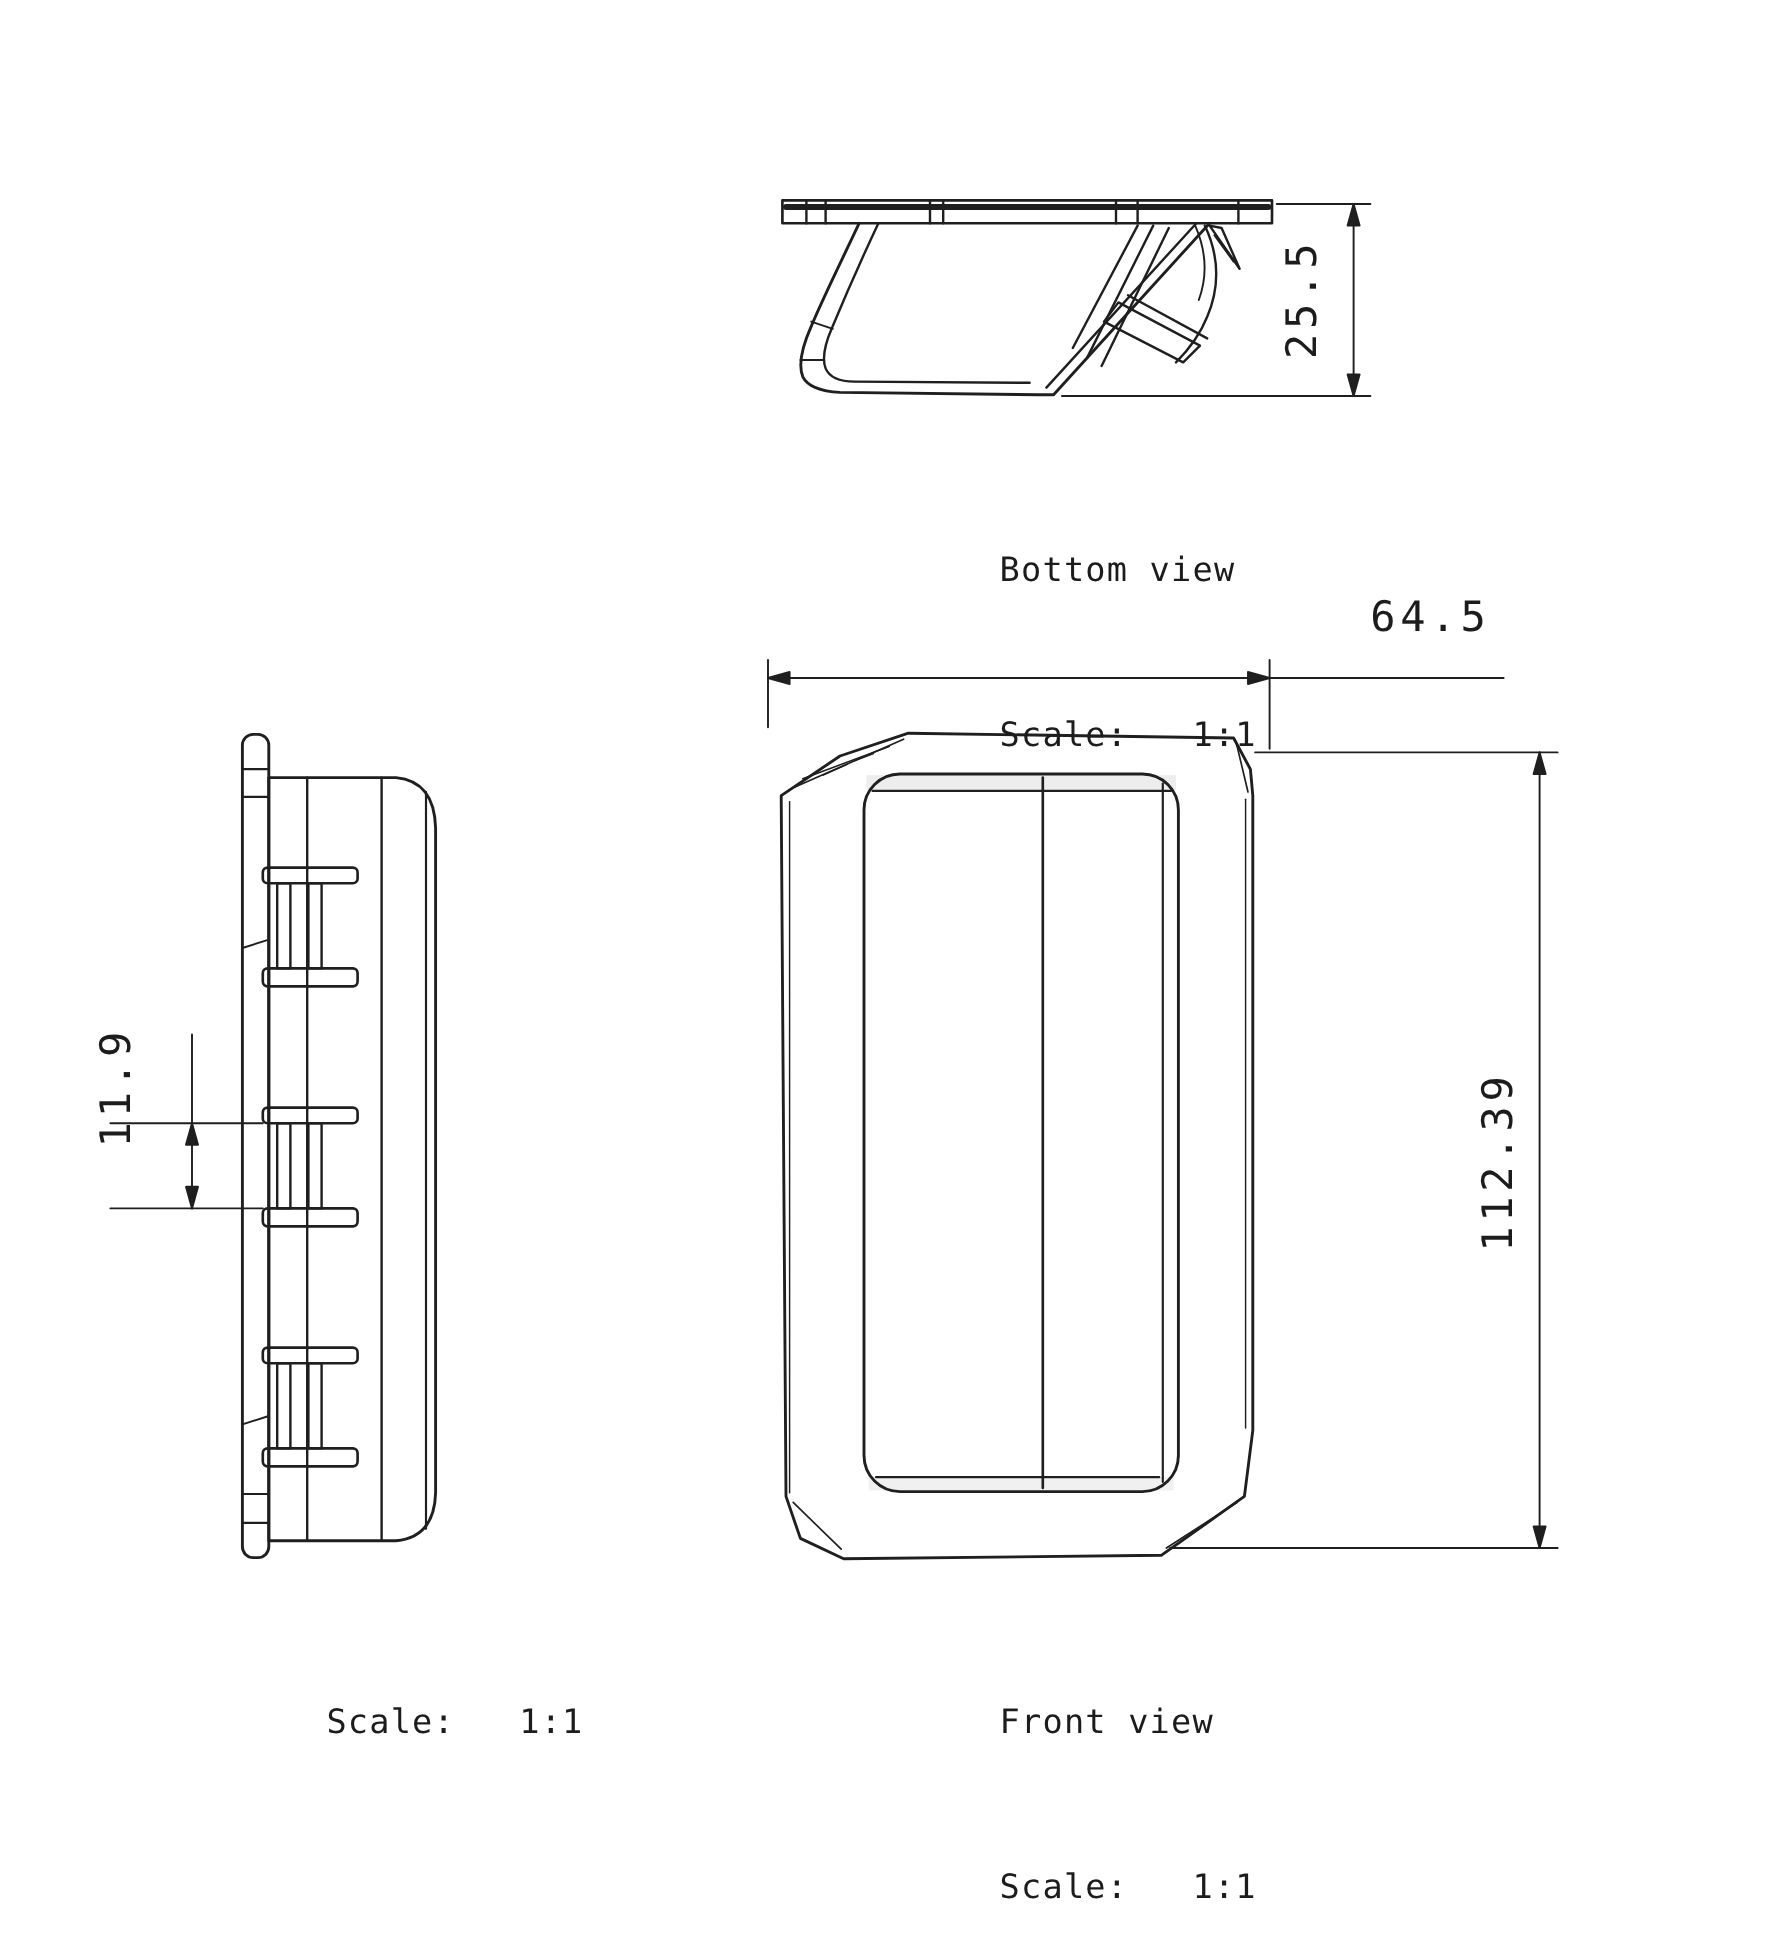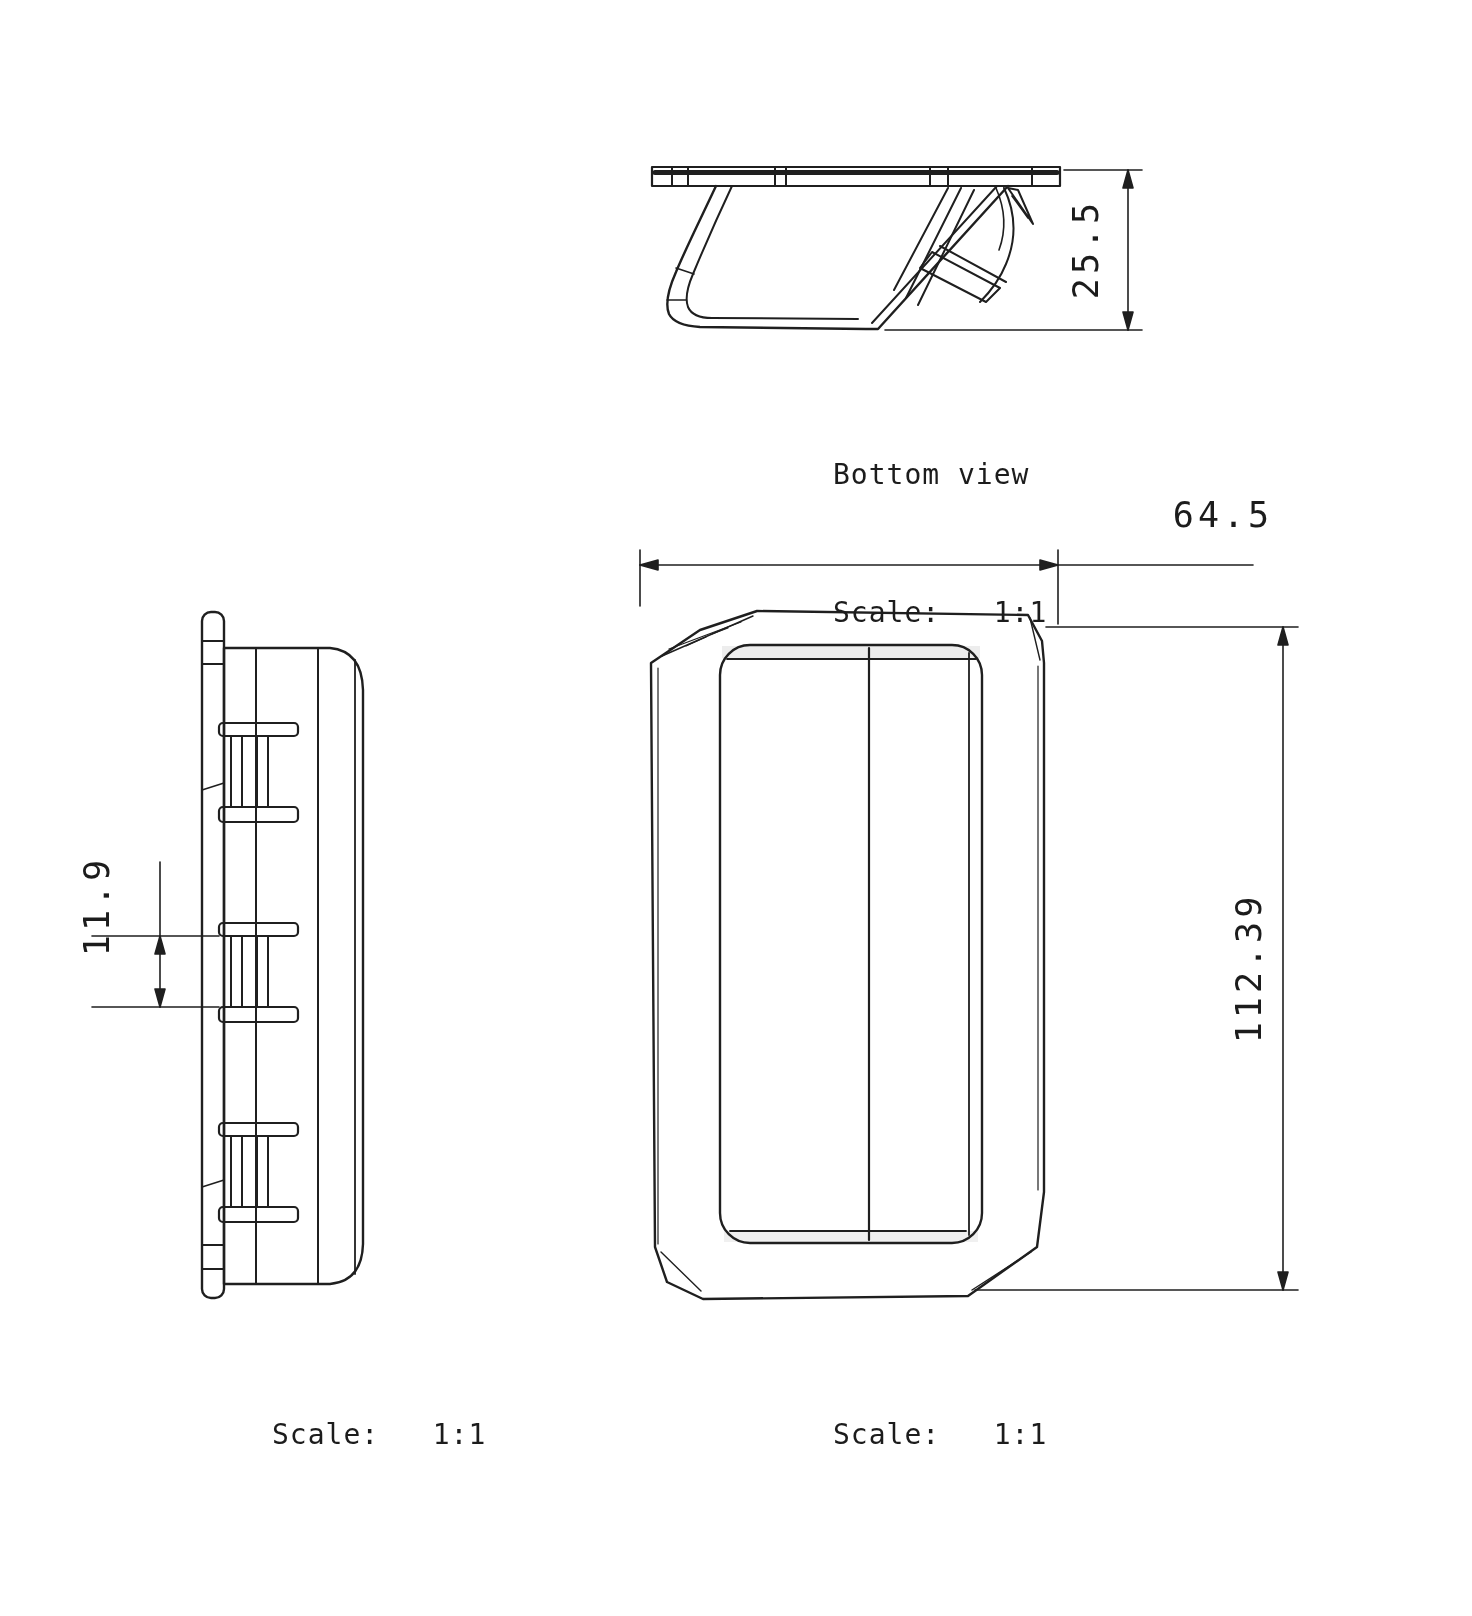--- a/index.html
+++ b/index.html
@@ -161,32 +161,33 @@
         <line x1="92" y1="1007" x2="219" y2="1007"></line>
         <line x1="160" y1="862" x2="160" y2="1007"></line>
         <path d="M160,936 l-5,18 h10 z" fill="#1f1f1f"></path>
         <path d="M160,1007 l-5,-18 h10 z" fill="#1f1f1f"></path>
       </g>
     </g>
   </svg>
 
   <div class="dim-text vertical" style="left:1086px;top:249px;">25.5</div>
 
-  <div class="dim-text" style="left:1192px;top:515px;margin-left:31px;">64.5</div>
+  <div class="dim-text" style="left:1192px;top:515px;">64.5</div>
 
   <div class="dim-text vertical" style="left:1249px;top:968px;">112.39</div>
 
   <div class="dim-text vertical" style="left:97px;top:906px;">11.9</div>
 
   <div class="cad-label" style="left:833px;top:360px;">
     <div>Bottom view</div>
     <div>Scale:   1:1</div>
   </div>
 
   <div class="cad-label" style="left:272px;top:1320px;">
     <div>Scale:   1:1</div>
   </div>
 
   <div class="cad-label" style="left:833px;top:1320px;">
+    <div>Front view</div>
     <div>Scale:   1:1</div>
   </div>
 
 </div>
 
 </body></html>

